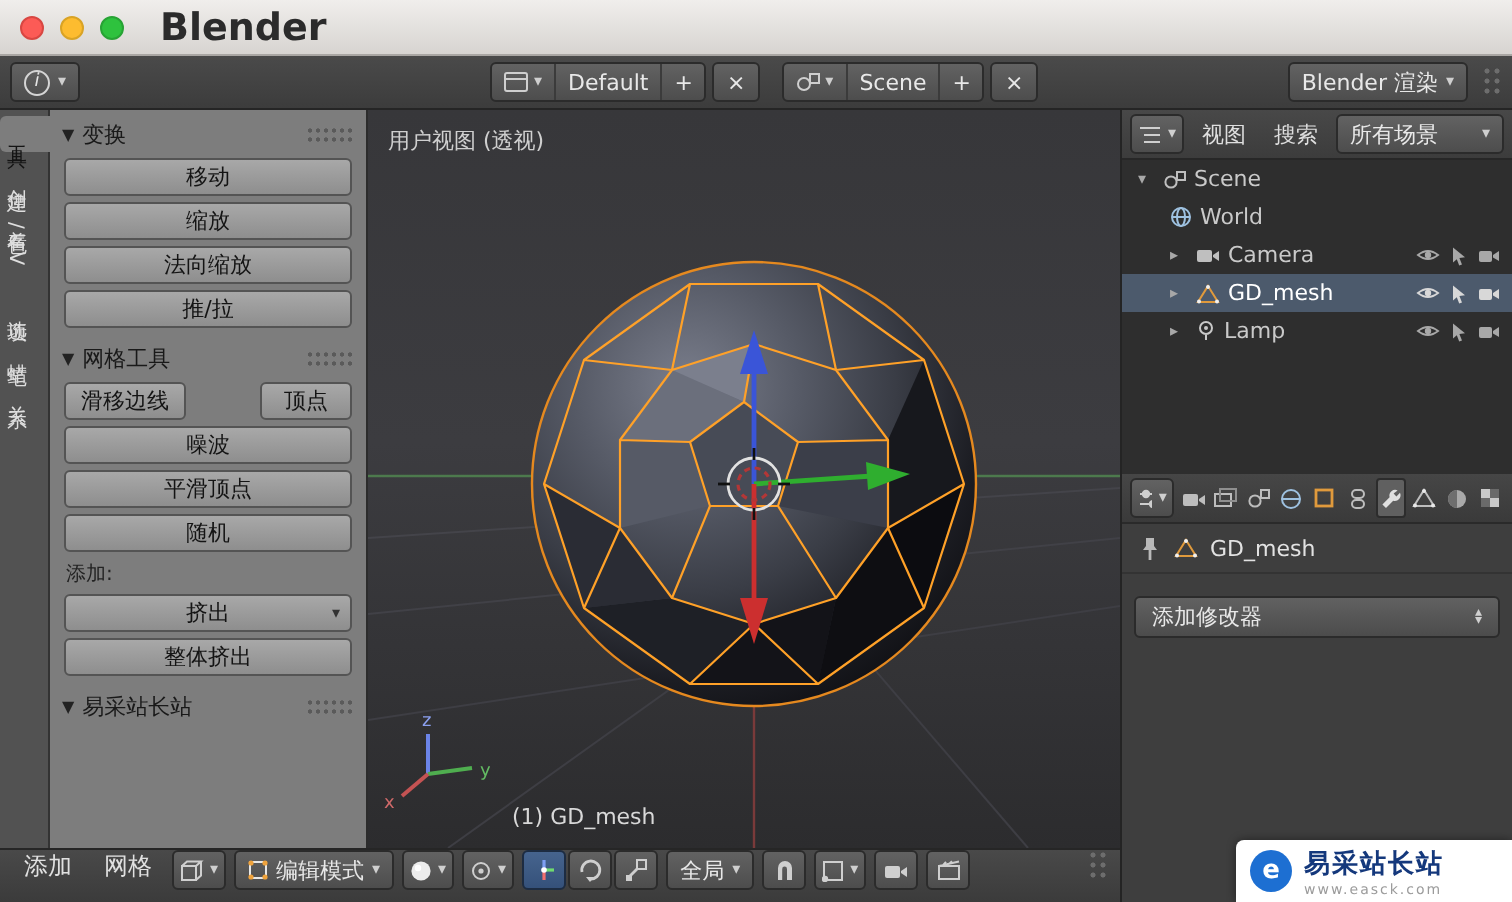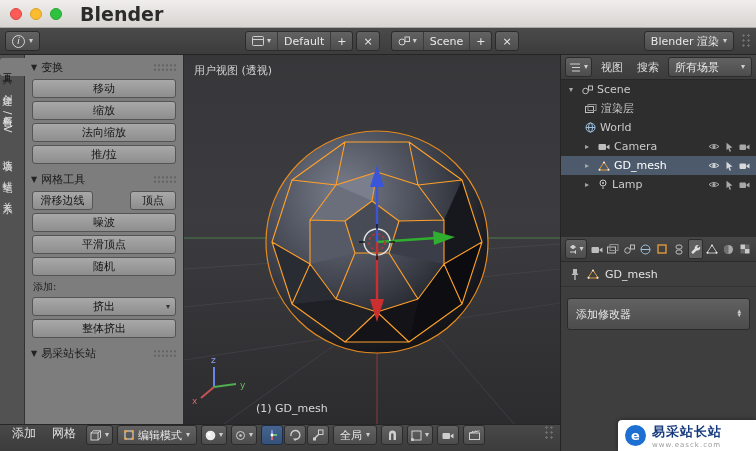--- a/index.html
+++ b/index.html
@@ -87,21 +87,21 @@
   
   .props { position:absolute; left:560px; top:237px; width:196px; height:214px;
     background:#3e3e3e; border-left:1px solid #242424; }
   .props-tabs { height:25px; background:linear-gradient(#464646,#3a3a3a);
     border-bottom:1px solid #2a2a2a; display:flex; align-items:center; gap:2px; padding:0 4px; }
   .ptab { width:18px; height:20px; display:inline-flex; align-items:center; justify-content:center; border-radius:2px; }
   .ptab.active { background:#606060; border:1px solid #2c2c2c; }
   .props-context { height:25px; display:flex; align-items:center; gap:6px; padding:0 7px;
     border-bottom:1px solid #333; }
   .props-context .objname { color:#e2e2e2; font-size:11px; }
-  .add-modifier { margin:11px 6px; height:32px; width:calc(100% - 12px);
+  .add-modifier { margin:11px 6px; height:21px; width:calc(100% - 12px);
     background:linear-gradient(#616161,#4c4c4c); border:1px solid #2b2b2b; border-radius:3px;
     color:#e8e8e8; font-size:11px; display:flex; align-items:center; padding:0 8px;text-align:right; }
   .spinner { margin-left:auto; display:flex; flex-direction:column; line-height:.55; font-size:7px; color:#cfcfcf; }
 
   
   .bottombar { position:absolute; left:0; top:424px; width:560px; height:27px;
     background:linear-gradient(#494949,#3b3b3b); border-top:1px solid #262626;
     display:flex; align-items:flex-start; gap:4px; padding:0 6px; }
   .bb-menu { color:#e0e0e0; font-size:12px; padding:0 6px; }
   .iconbtn { display:inline-flex; align-items:center; justify-content:center; gap:3px; height:20px;
@@ -331,29 +331,20 @@
       <span class="olicon">
           <svg width="11" height="10">
             <circle cx="3.5" cy="6" r="2.8" fill="none" stroke="#bfbfbf"></circle>
             <rect x="6.5" y="1" width="4" height="4" fill="none" stroke="#bfbfbf"></rect>
           </svg>
         </span>
       <span>Scene</span>
     </div>
     <div class="ol-row child">
       <span class="olicon">
-          <svg width="12" height="10">
-            <rect x="0.5" y="2.5" width="8" height="6" fill="none" stroke="#bfbfbf"></rect>
-            <rect x="3" y="0.5" width="8" height="6" fill="none" stroke="#8f8f8f"></rect>
-          </svg>
-        </span>
-      <span>渲染层</span>
-    </div>
-    <div class="ol-row child">
-      <span class="olicon">
           <svg width="11" height="11">
             <circle cx="5.5" cy="5.5" r="4.5" fill="none" stroke="#9ec1e0"></circle>
             <line x1="1" y1="5.5" x2="10" y2="5.5" stroke="#9ec1e0"></line>
             <ellipse cx="5.5" cy="5.5" rx="2" ry="4.5" fill="none" stroke="#9ec1e0"></ellipse>
           </svg>
         </span>
       <span>World</span>
     </div>
     <div class="ol-row child">
       <span class="ol-caret">▸</span>

